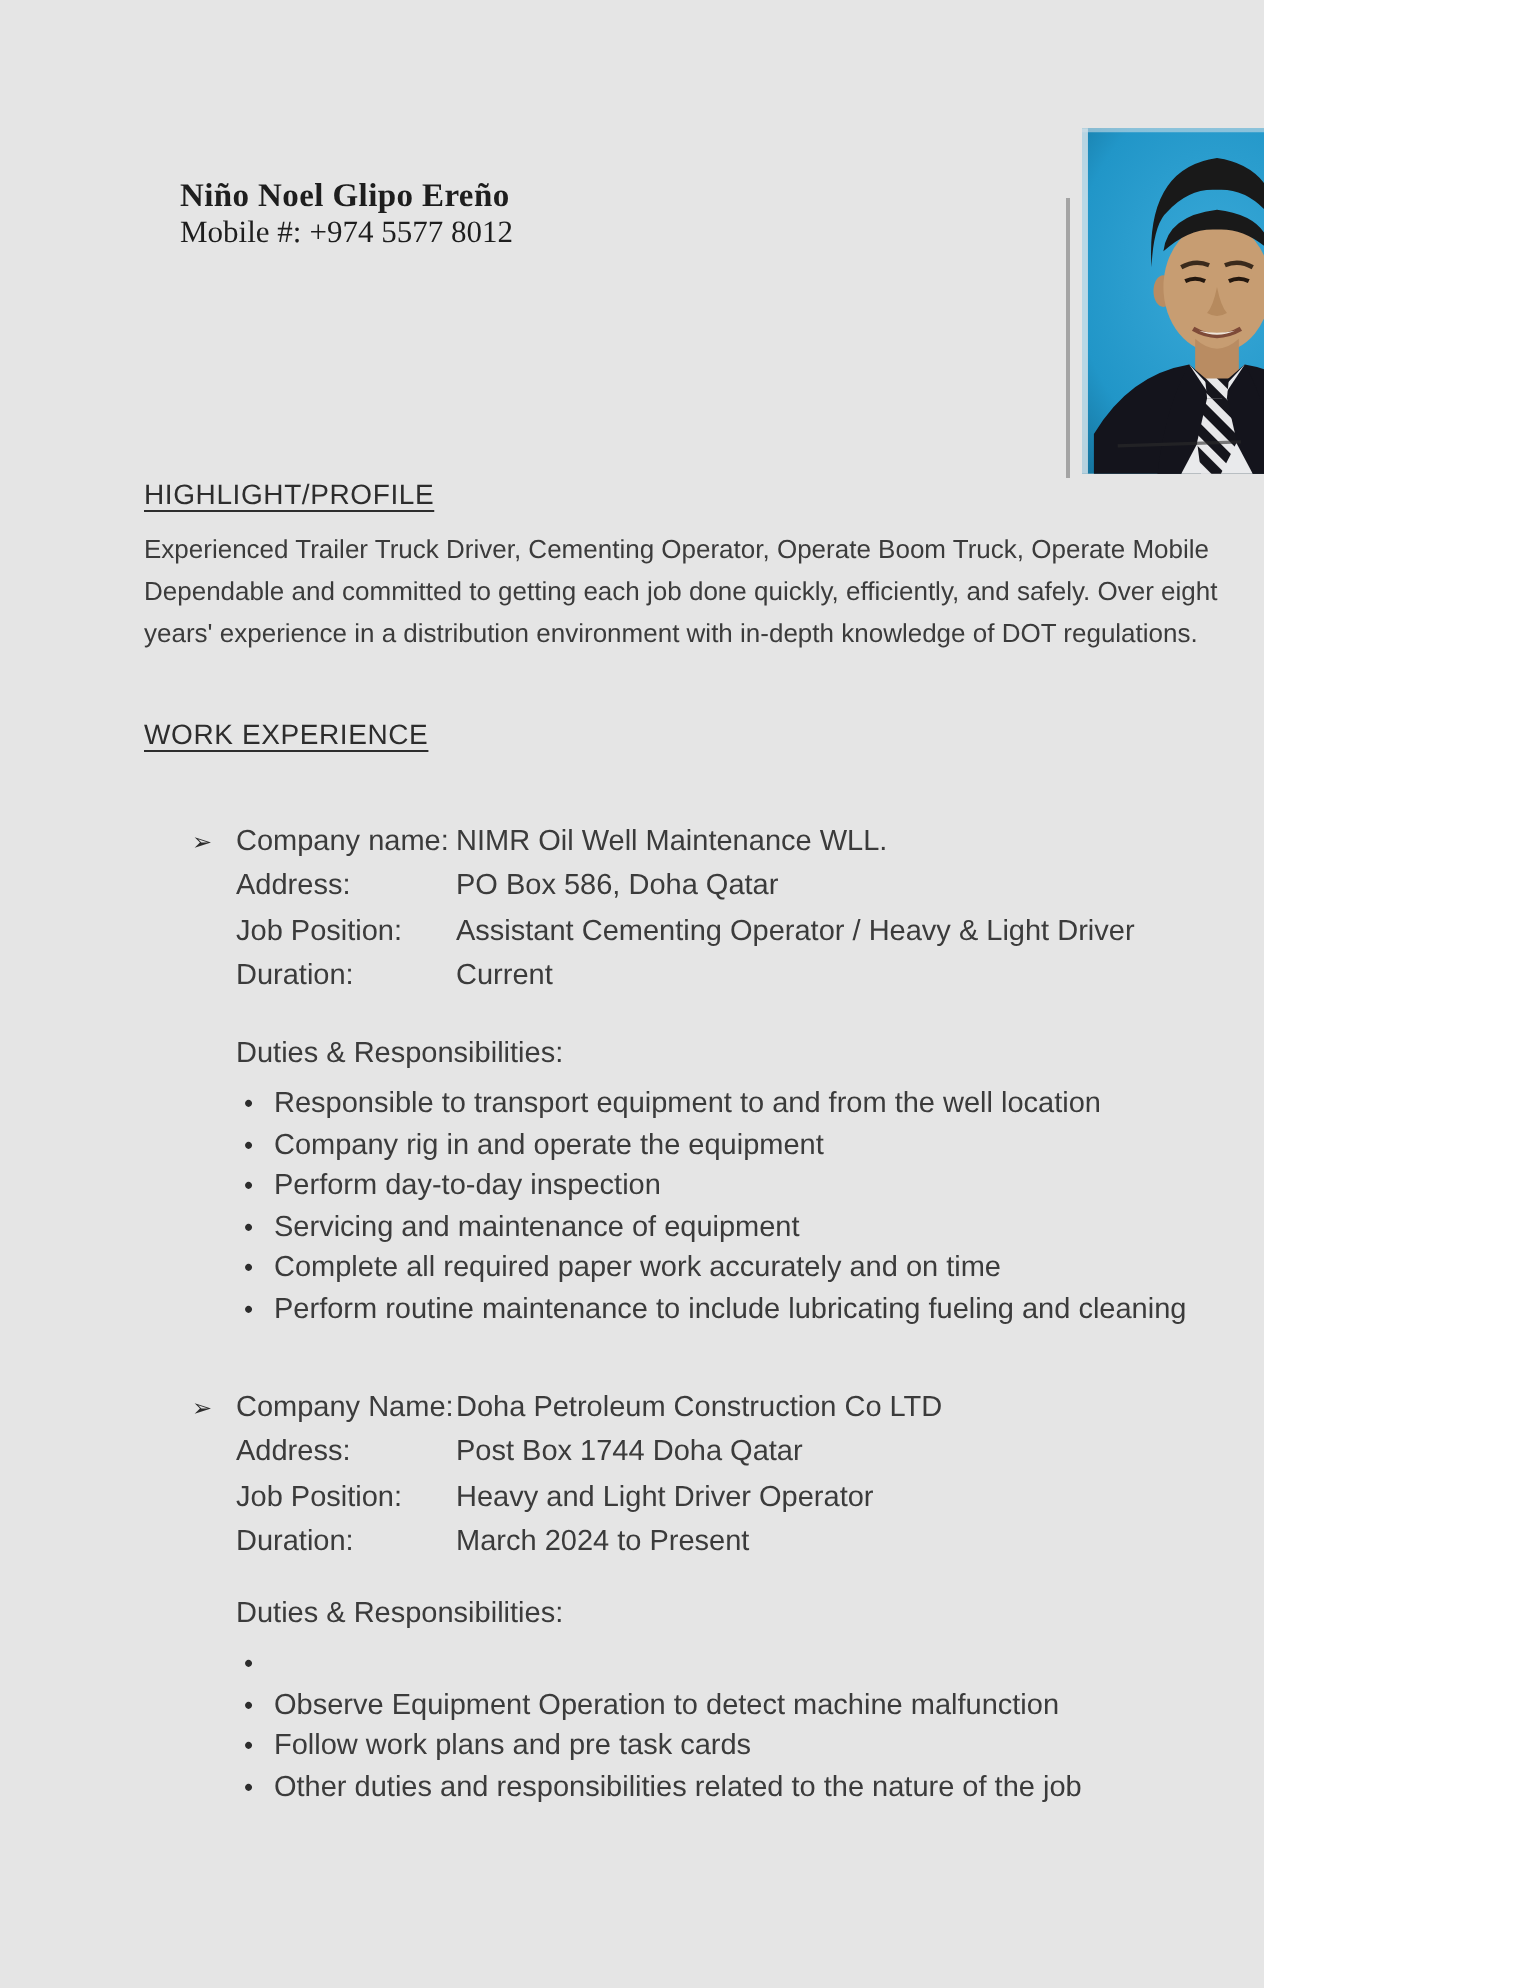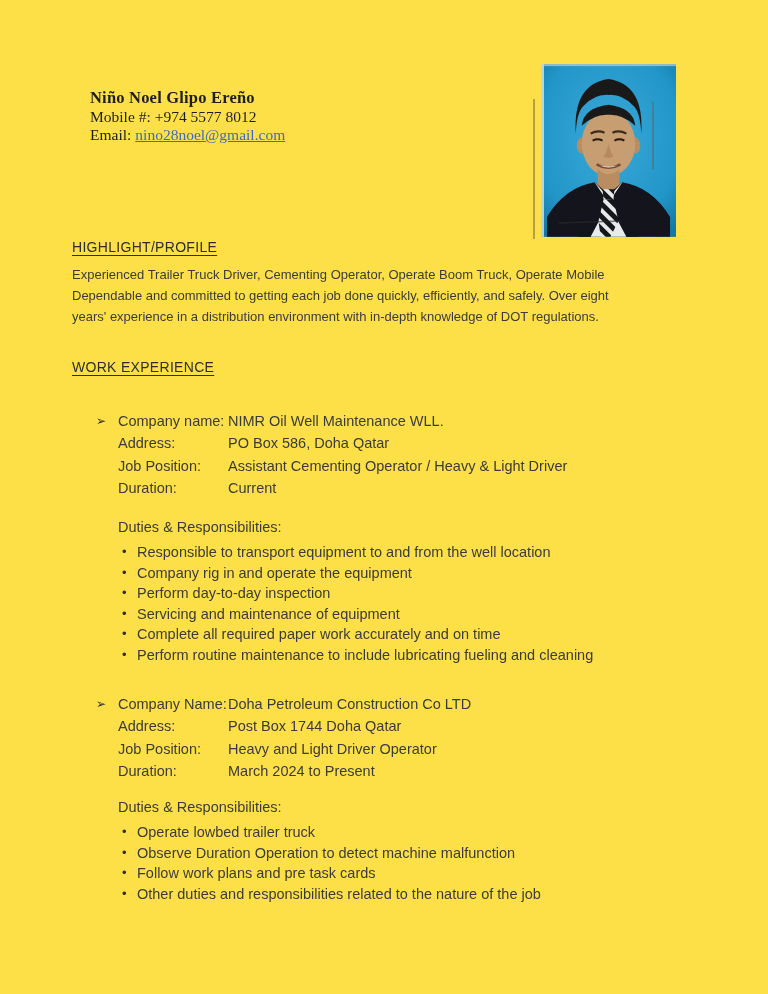--- a/index.html
+++ b/index.html
@@ -1,20 +1,20 @@
 <!DOCTYPE html>
 <html><head>
 <meta charset="utf-8">
 <style>
   html, body { margin: 0; padding: 0; background: #ffffff; }
   .page {
     position: relative;
-    width: 768px;
+    width: 632px;
     height: 994px;
-    background: #fde047;
+    background: #e5e5e5;
     font-family: "Liberation Sans", sans-serif;
     color: #3d3d3d;
     overflow: hidden;
   }
 
   
   .header-block {
     position: absolute;
     left: 90px;
     top: 89px;
@@ -112,23 +112,20 @@
 </style>
 </head>
 <body>
 
 <div class="page">
 
   <div class="header-block">
     <div class="name">Niño Noel Glipo Ereño</div>
     <div class="contact-line">
       <span>Mobile #:</span><span>+974 5577 8012</span>
-    </div>
-    <div class="contact-line">
-      <span>Email:</span><a class="email-link" href="#">nino28noel@gmail.com</a>
     </div>
   </div>
 
   <div class="scan-line"></div>
 
   <div class="photo">
     <svg width="135" height="173" viewBox="0 0 136 174" xmlns="http://www.w3.org/2000/svg">
       <defs>
         <radialGradient id="bgGrad" cx="50%" cy="42%" r="75%">
           <stop offset="0%" stop-color="#3aa9d8"></stop>
@@ -261,25 +258,24 @@
       <span class="arrow-cell"></span>
       <span class="job-label">Duration:</span>
       <span class="job-value">March 2024 to Present</span>
     </div>
   </div>
 
   <div class="duties" id="duties-1">
     <div class="duties-title">Duties &amp; Responsibilities:</div>
     <div class="duty-row">
       <span class="dot-cell">•</span>
-      <span>Operate lowbed trailer truck</span>
-    </div>
-    <div class="duty-row">
-      <span class="dot-cell">•</span>
-      <span>Observe Duration Operation to detect machine malfunction</span>
+    </div>
+    <div class="duty-row">
+      <span class="dot-cell">•</span>
+      <span>Observe Equipment Operation to detect machine malfunction</span>
     </div>
     <div class="duty-row">
       <span class="dot-cell">•</span>
       <span>Follow work plans and pre task cards</span>
     </div>
     <div class="duty-row">
       <span class="dot-cell">•</span>
       <span>Other duties and responsibilities related to the nature of the job</span>
     </div>
   </div>

